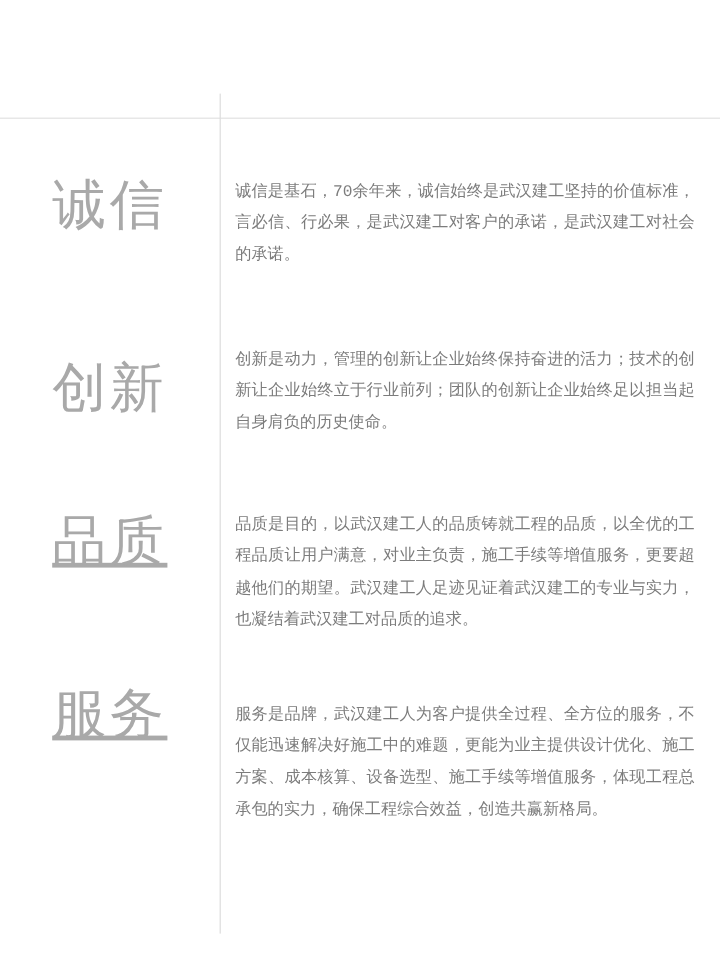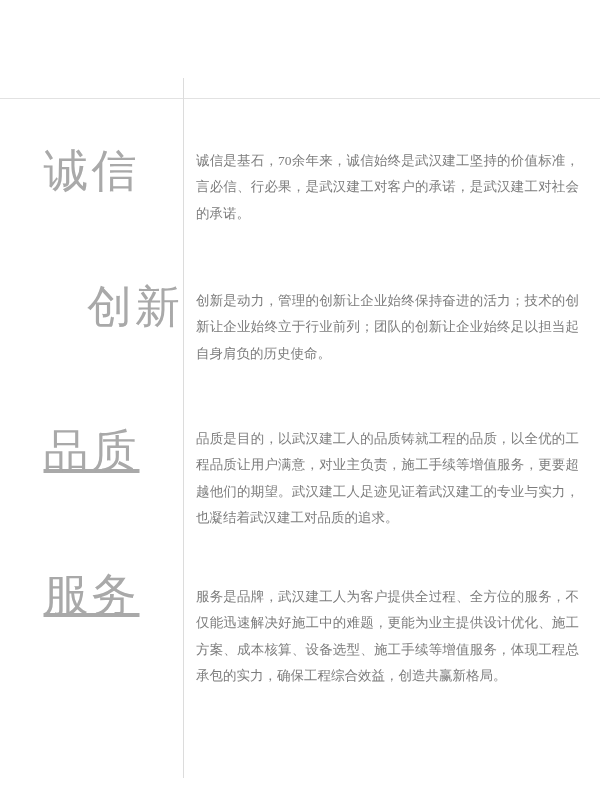--- a/index.html
+++ b/index.html
@@ -51,37 +51,37 @@
     font-family: "Liberation Sans", "DejaVu Sans", sans-serif;
   }
   .abs-body {
     position: absolute;
     left: 196px;
     width: 383px;
     font-size: 13.5px;
     line-height: 1.95;
     color: #7c7c7c;
     text-align: justify;
-    font-family: Liberation Serif, serif;
+    font-family: Liberation Mono, monospace;
   }
 </style>
 </head>
 <body>
 
 <div class="page">
 
   <div class="top-rule"></div>
   <div class="v-rule"></div>
 
   <div class="rows-abs">
 
     <div class="abs-label" style="top:148px;">诚信</div>
     <div class="abs-body" style="top:148px;">诚信是基石，70余年来，诚信始终是武汉建工坚持的价值标准，言必信、行必果，是武汉建工对客户的承诺，是武汉建工对社会的承诺。</div>
 
-    <div class="abs-label" style="top:284px;text-align:right;">创新</div>
+    <div class="abs-label" style="top:300px;">创新</div>
     <div class="abs-body" style="top:288px;">创新是动力，管理的创新让企业始终保持奋进的活力；技术的创新让企业始终立于行业前列；团队的创新让企业始终足以担当起自身肩负的历史使命。</div>
 
     <div class="abs-label" style="top:428px;text-decoration:underline;">品质</div>
     <div class="abs-body" style="top:426px;">品质是目的，以武汉建工人的品质铸就工程的品质，以全优的工程品质让用户满意，对业主负责，施工手续等增值服务，更要超越他们的期望。武汉建工人足迹见证着武汉建工的专业与实力，也凝结着武汉建工对品质的追求。</div>
 
     <div class="abs-label" style="top:572px;text-decoration:underline;">服务</div>
     <div class="abs-body" style="top:584px;">服务是品牌，武汉建工人为客户提供全过程、全方位的服务，不仅能迅速解决好施工中的难题，更能为业主提供设计优化、施工方案、成本核算、设备选型、施工手续等增值服务，体现工程总承包的实力，确保工程综合效益，创造共赢新格局。</div>
 
   </div>
 </div>

